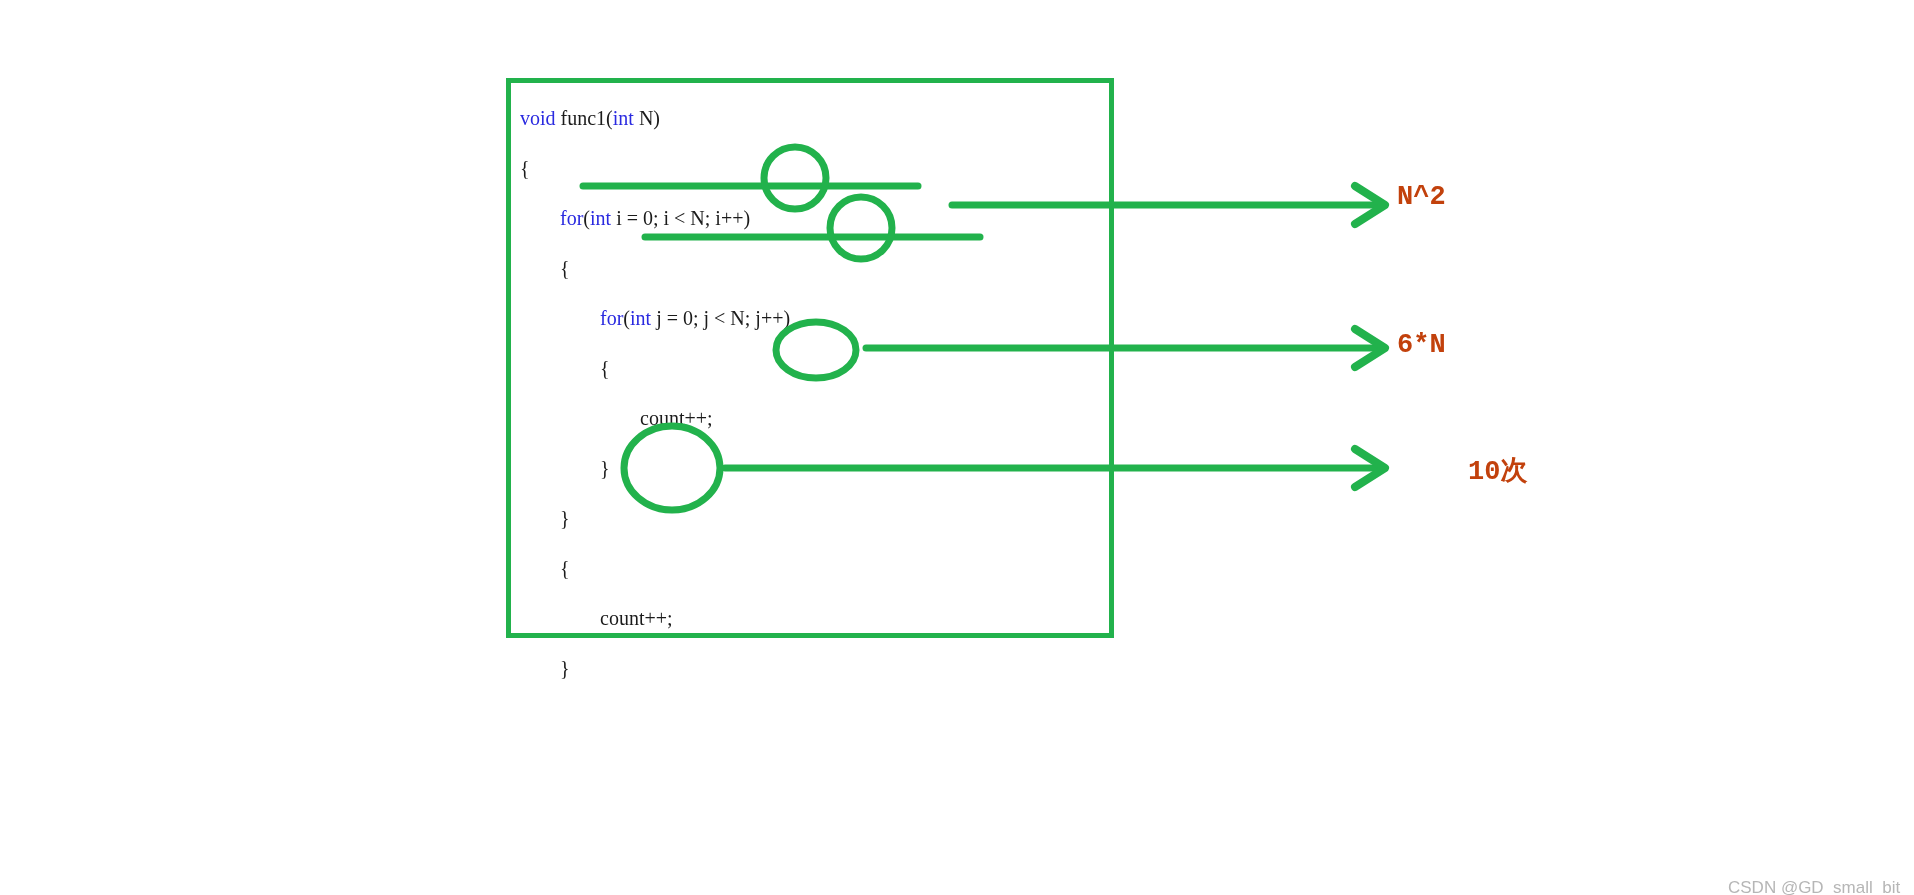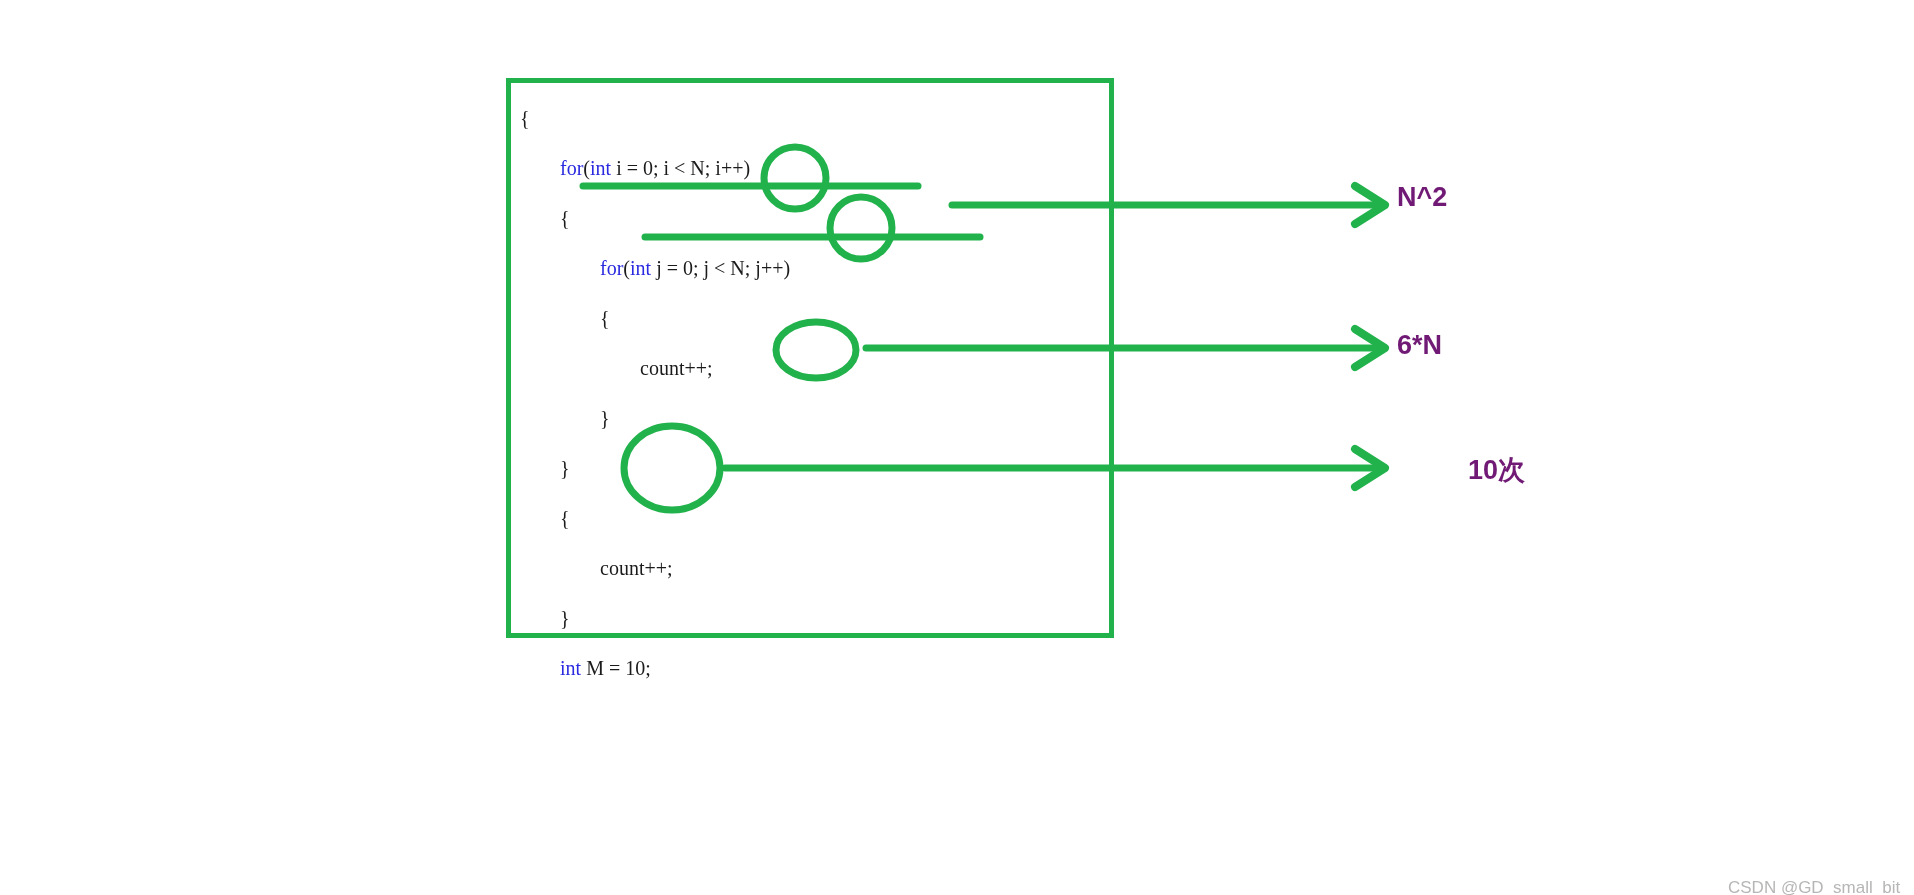--- a/index.html
+++ b/index.html
@@ -48,22 +48,22 @@
     position: absolute;
     left: 0; top: 0;
     width: 1914px;
     height: 895px;
     pointer-events: none;
   }
 
   
   .ann-label {
     position: absolute;
-    color: #701a75;
-    font-family: Liberation Sans, sans-serif;
+    color: #c2410c;
+    font-family: Liberation Mono, monospace;
     font-weight: bold;
     font-size: 27px;
     white-space: nowrap;
   }
   #label-n2   { left: 1397px; top: 182px; }
   #label-2n   { left: 1397px; top: 330px; }
   #label-10ci { left: 1468px; top: 452px; }
 
   
   #watermark {
@@ -74,33 +74,32 @@
     font-size: 17px;
     color: #b6b6b6;
     white-space: nowrap;
   }
 </style>
 </head>
 <body>
 
 <div id="code-box"></div>
 
-<pre id="code-listing">
+<pre id="code-listing"><span class="ln"><span class="kw">void </span><span class="pl">func1(</span><span class="kw">int</span><span class="pl"> N)</span></span>
 <span class="ln"><span class="pl">{</span></span>
 <span class="ln"><span class="pl">        </span><span class="kw">for</span><span class="pl">(</span><span class="kw">int</span><span class="pl"> i = 0; i &lt; N; i++)</span></span>
 <span class="ln"><span class="pl">        {</span></span>
 <span class="ln"><span class="pl">                </span><span class="kw">for</span><span class="pl">(</span><span class="kw">int</span><span class="pl"> j = 0; j &lt; N; j++)</span></span>
 <span class="ln"><span class="pl">                {</span></span>
 <span class="ln"><span class="pl">                        count++;</span></span>
 <span class="ln"><span class="pl">                }</span></span>
 <span class="ln"><span class="pl">        }</span></span>
 <span class="ln"><span class="pl">        {</span></span>
 <span class="ln"><span class="pl">                count++;</span></span>
 <span class="ln"><span class="pl">        }</span></span>
-<span class="ln"><span class="pl">        </span><span class="kw">int</span><span class="pl"> M = 10;</span></span>
 
 
 
 
 </pre>
 
 <svg id="annotations" viewBox="0 0 1914 895" width="1914" height="895" xmlns="http://www.w3.org/2000/svg">
 
   <line x1="583" y1="186" x2="918" y2="186" stroke="#22b24c" stroke-width="7" stroke-linecap="round"></line>
 

